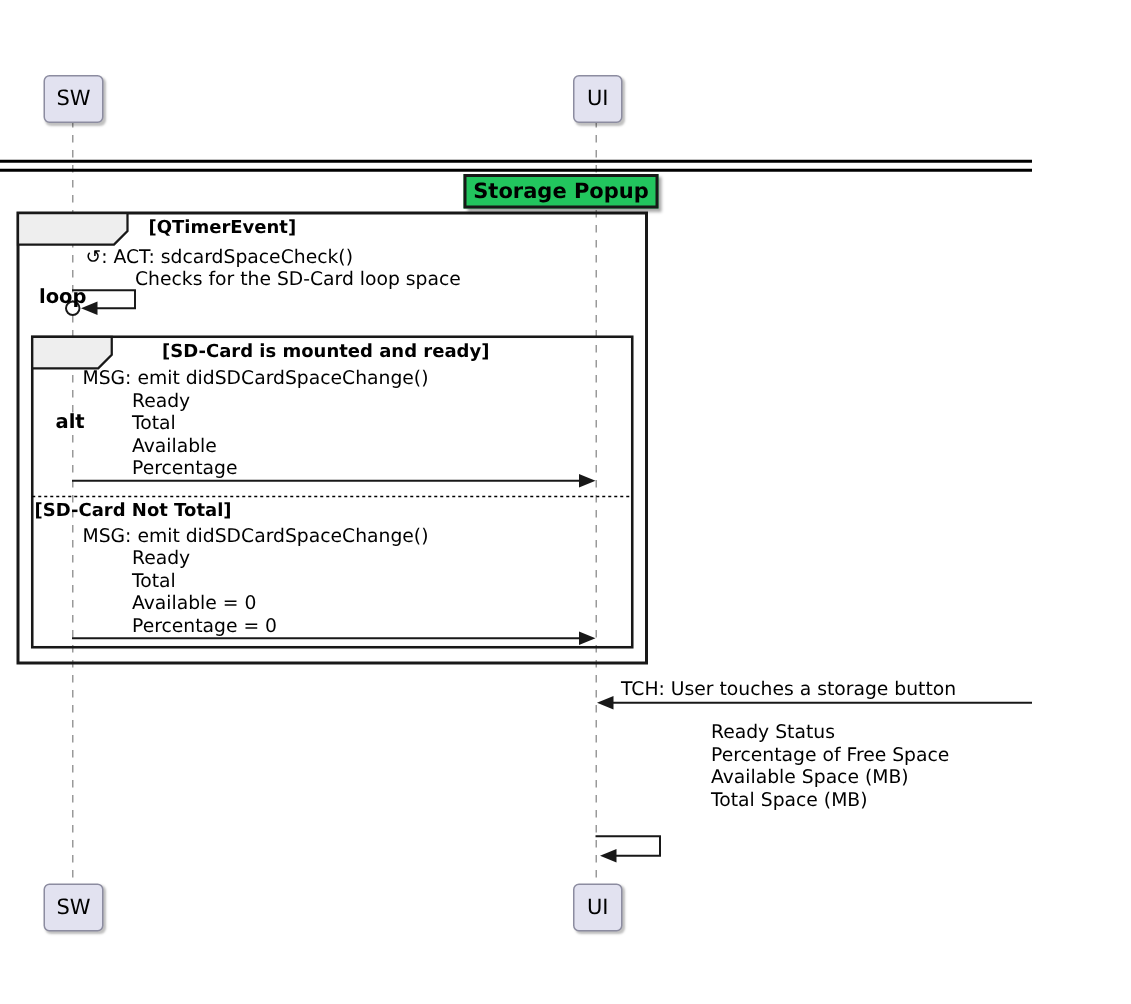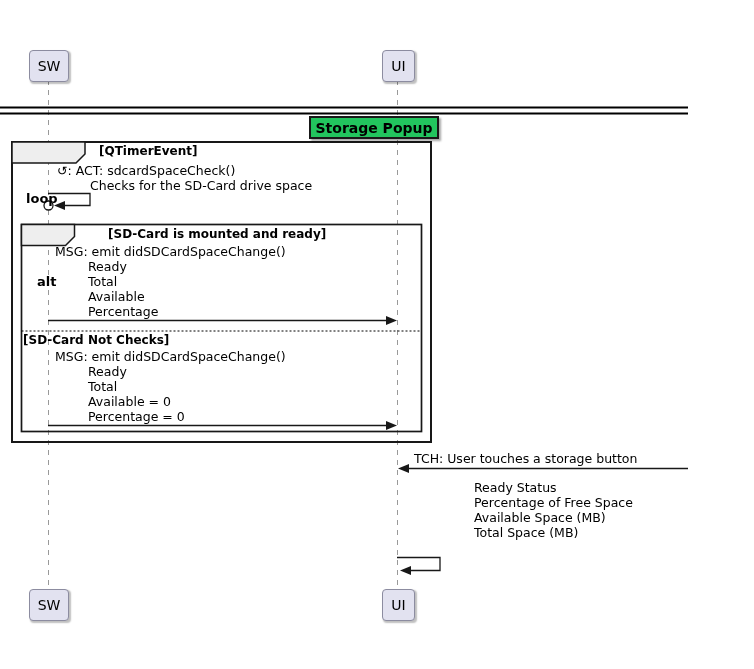--- a/index.html
+++ b/index.html
@@ -134,35 +134,35 @@
 
   <div class="abs divider-box">Storage Popup</div>
 
   <div class="abs frame-keyword loop-keyword">loop</div>
   <div class="abs frame-guard loop-guard">[QTimerEvent]</div>
 
   <div class="abs msg msg-check">
     <div>
       <span class="recur-icon">↺</span><span>: ACT: sdcardSpaceCheck()</span>
     </div>
-    <div class="cont">Checks for the SD-Card drive space</div>
+    <div class="cont">Checks for the SD-Card loop space</div>
   </div>
 
   <div class="abs frame-keyword alt-keyword">alt</div>
   <div class="abs frame-guard alt-guard">[SD-Card is mounted and ready]</div>
 
   <div class="abs msg msg-ready">
     <div>MSG: emit didSDCardSpaceChange()</div>
     <div class="indent">Ready</div>
     <div class="indent">Total</div>
     <div class="indent">Available</div>
     <div class="indent">Percentage</div>
   </div>
 
-  <div class="abs frame-guard else-guard">[SD-Card Not Checks]</div>
+  <div class="abs frame-guard else-guard">[SD-Card Not Total]</div>
 
   <div class="abs msg msg-notready">
     <div>MSG: emit didSDCardSpaceChange()</div>
     <div class="indent">Ready</div>
     <div class="indent">Total</div>
     <div class="indent">Available = 0</div>
     <div class="indent">Percentage = 0</div>
   </div>
 
   <div class="abs msg msg-touch">TCH: User touches a storage button</div>

